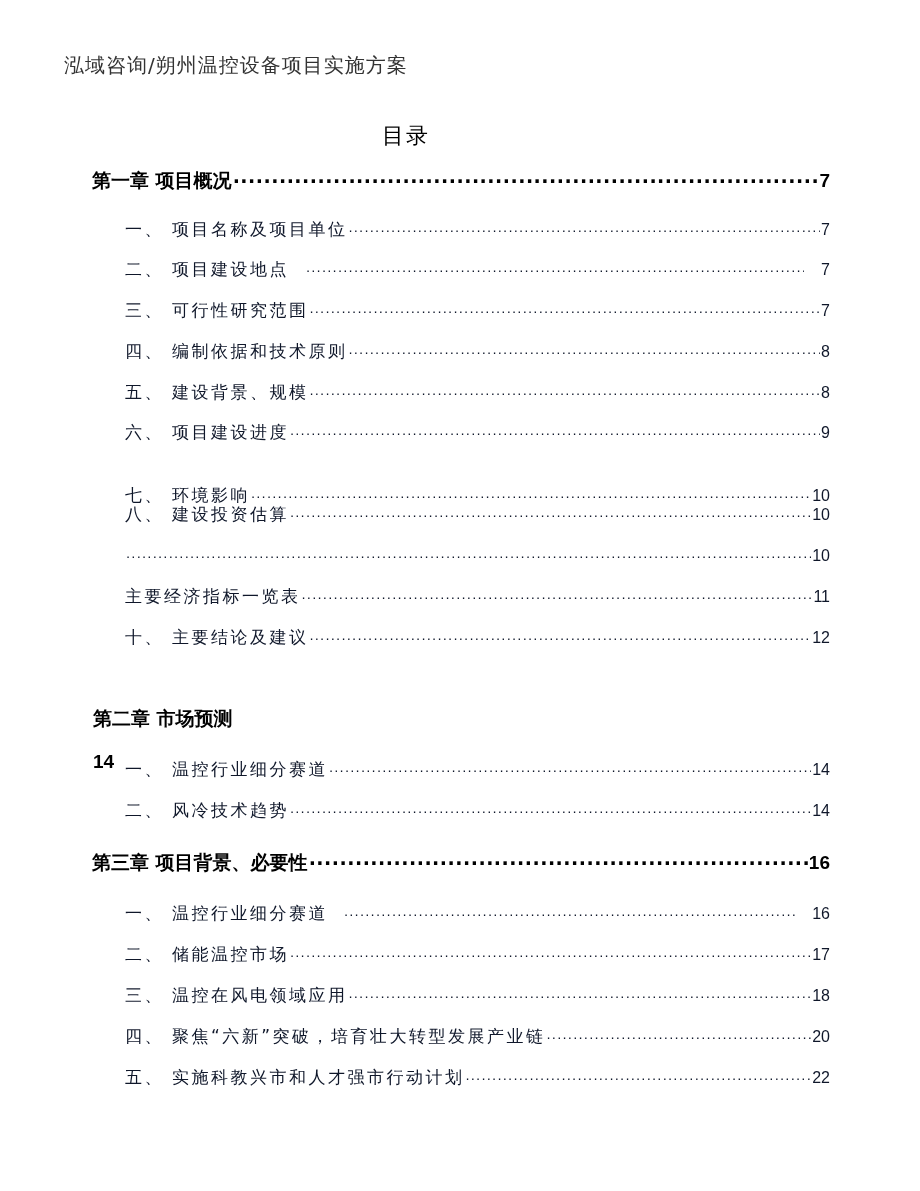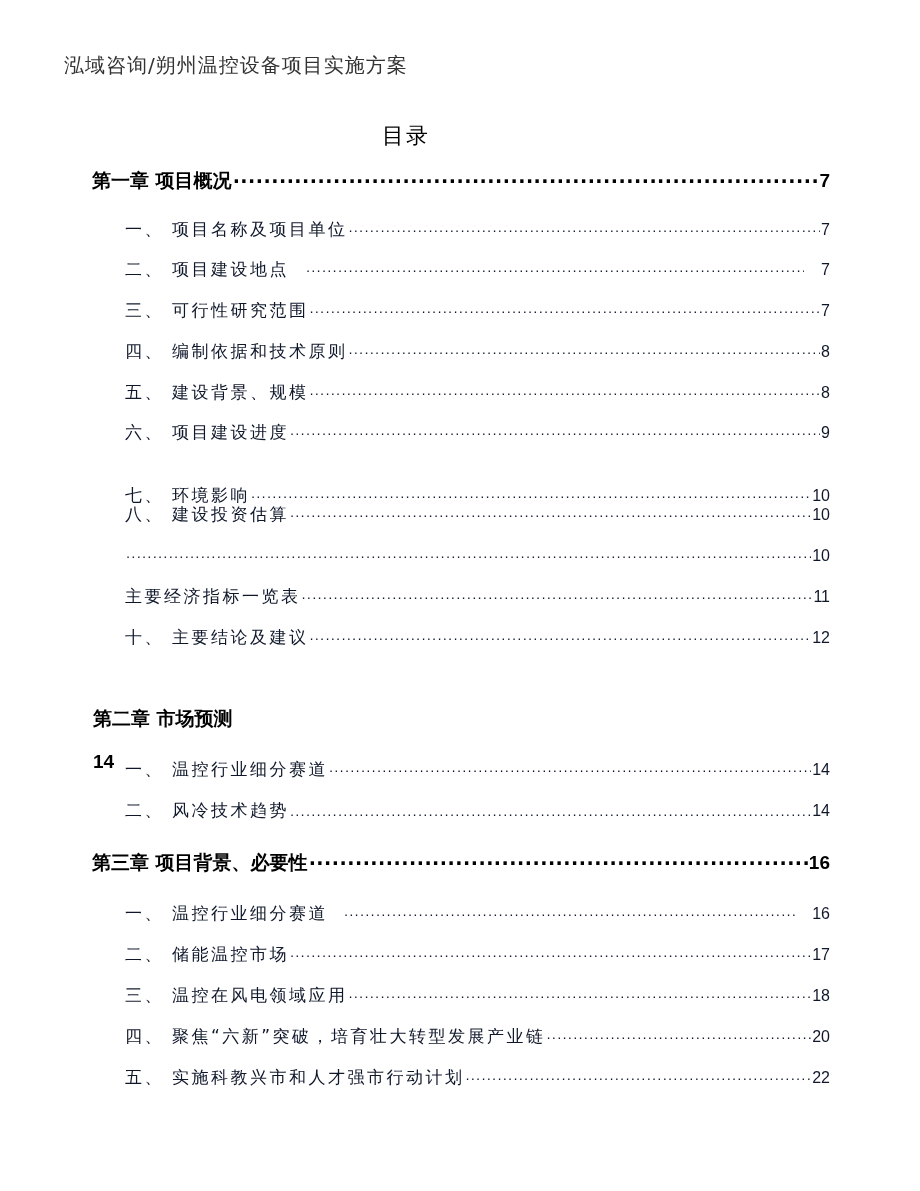--- a/index.html
+++ b/index.html
@@ -90,21 +90,21 @@
     <div class="row chapter" style="top: 706px; flex-direction: column;">
       <span class="label">第二章 市场预测</span>
       <span class="dots"></span>
       <span class="page">14</span>
     </div>
     <div class="row section lvl2" style="top: 758px;">
       <span class="label">一、 温控行业细分赛道</span>
       <span class="dots"></span>
       <span class="page">14</span>
     </div>
-    <div class="row section lvl2" style="top: 799px; align-items: center;">
+    <div class="row section lvl2" style="top: 799px;">
       <span class="label">二、 风冷技术趋势</span>
       <span class="dots"></span>
       <span class="page">14</span>
     </div>
     <div class="row chapter" style="top: 850px;">
       <span class="label">第三章 项目背景、必要性</span>
       <span class="dots"></span>
       <span class="page">16</span>
     </div>
     <div class="row section lvl2" style="top: 902px; gap: 15px;">

